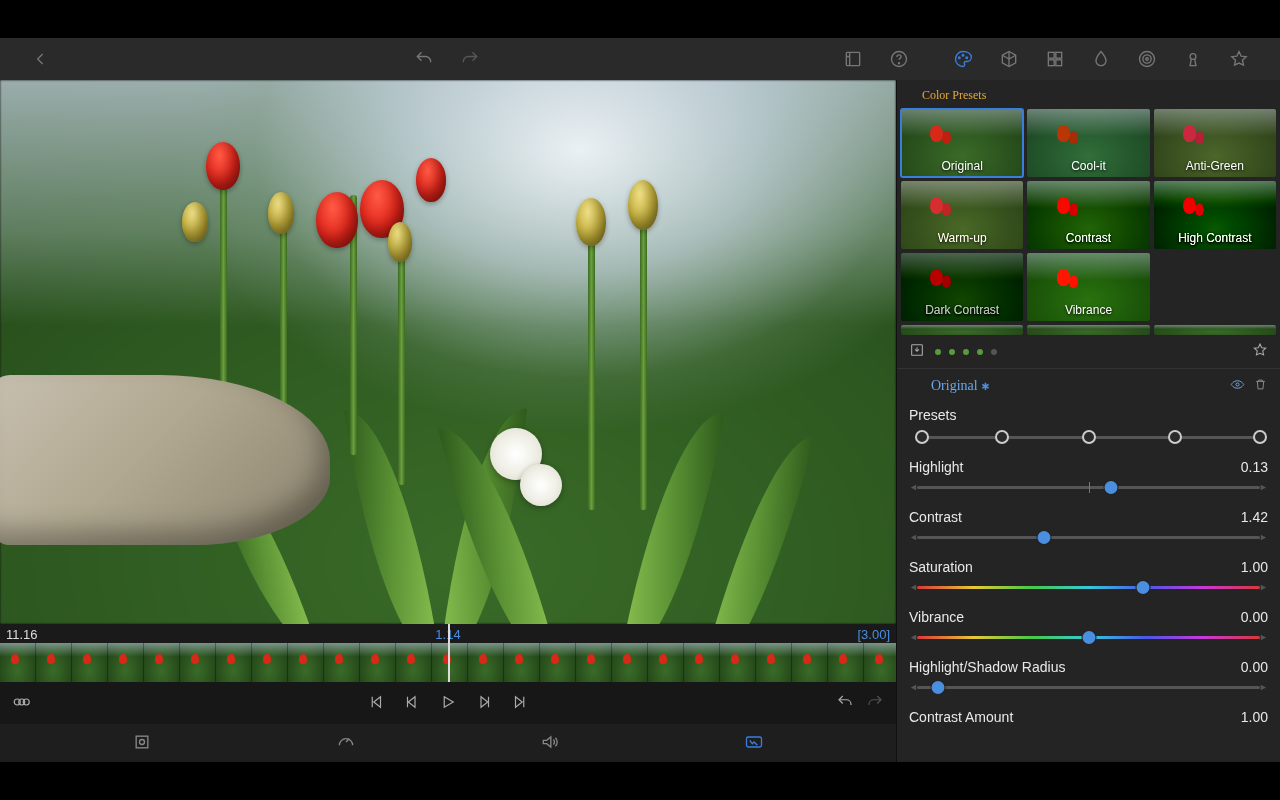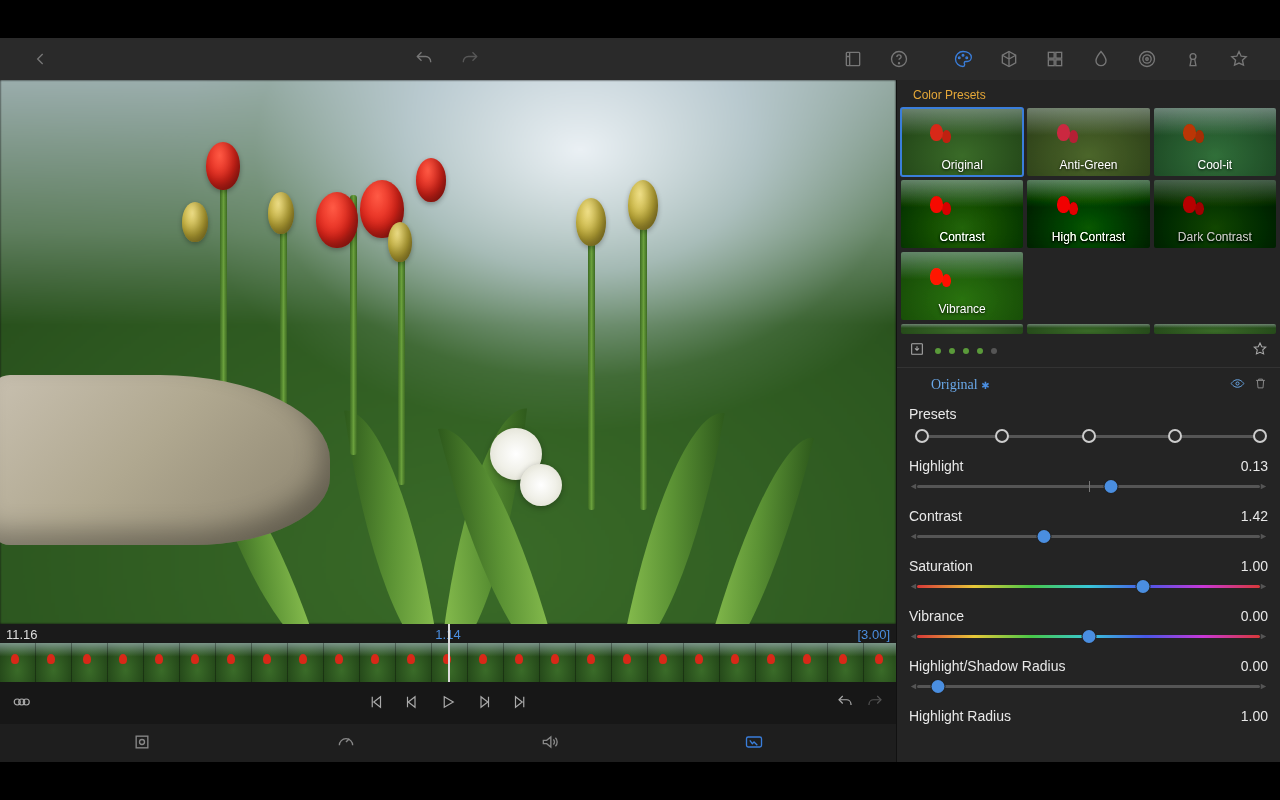--- a/index.html
+++ b/index.html
@@ -145,21 +145,21 @@
   .bottombar .bb-icon.active svg { stroke: #3a7edb; }
 
   
   .right {
     width: 384px; background: #242424;
     display: flex; flex-direction: column;
     border-left: 1px solid #111;
     overflow: hidden;
   }
   .presets-header {
-    color: #e6a838; font-size: 12px; padding: 8px 12px 6px 16px;
+    color: #e6a838; font-size: 12px; padding: 8px 12px 6px 25px; font-family: Liberation Serif, serif;
   }
   .presets-grid {
     display: grid; grid-template-columns: repeat(3, 1fr); gap: 4px;
     padding: 0 4px;
   }
   .preset {
     position: relative; height: 68px; border-radius: 2px;
     background:
       linear-gradient(to bottom, rgba(200,210,220,0.45) 0%, transparent 40%),
       radial-gradient(ellipse at 50% 70%, #3a6b28, #1e3e15);
@@ -479,27 +479,31 @@
 
     </div>
 
     <div class="right">
       <div class="presets-header">Color Presets</div>
       <div class="presets-grid" id="presets-grid">
           <div class="preset  selected">
             <div class="dot"></div>
             <div class="plabel">Original</div>
           </div>
+          <div class="preset f-coolit">
+            <div class="dot"></div>
+            <div class="plabel">Cool-it</div>
+          </div>
           <div class="preset f-antigreen">
             <div class="dot"></div>
             <div class="plabel">Anti-Green</div>
           </div>
-          <div class="preset f-coolit">
-            <div class="dot"></div>
-            <div class="plabel">Cool-it</div>
+          <div class="preset f-warmup">
+            <div class="dot"></div>
+            <div class="plabel">Warm-up</div>
           </div>
           <div class="preset f-contrast">
             <div class="dot"></div>
             <div class="plabel">Contrast</div>
           </div>
           <div class="preset f-highcontrast">
             <div class="dot"></div>
             <div class="plabel">High Contrast</div>
           </div>
           <div class="preset f-darkcontrast">
@@ -630,21 +634,21 @@
           <div class="slider-track">
             <span class="arrow-l">◄</span>
               <div class="bar"></div>
             <div class="knob" id="k-hsradius" style="left: 6%;"></div>
               <span class="arrow-r">►</span>
           </div>
         </div>
 
         <div class="param">
           <div class="row1">
-              <span>Highlight Radius</span>
+              <span>Contrast Amount</span>
               <span class="val">1.00</span>
             </div>
         </div>
 
       </div>
     </div>
 
   </div>
 </div>
 

